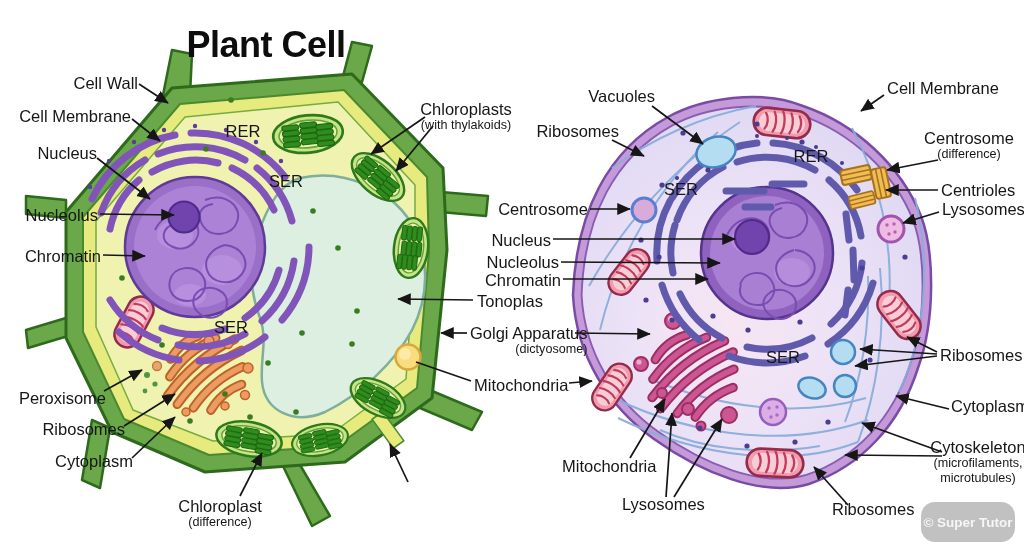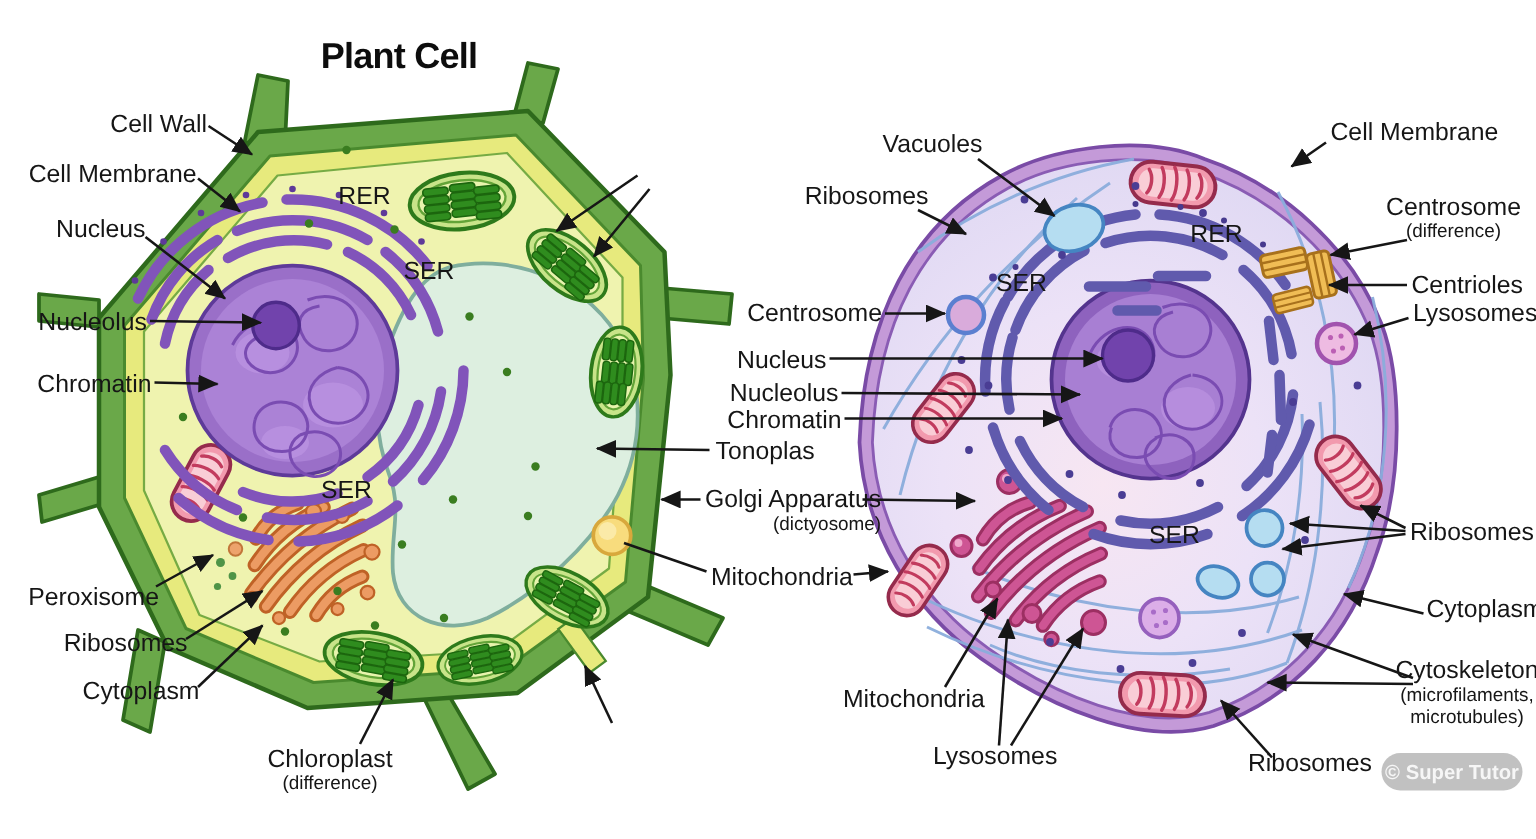--- a/index.html
+++ b/index.html
@@ -3,23 +3,23 @@
 <meta charset="utf-8">
 <style>
   html,body{margin:0;padding:0;background:#fff;}
   #stage{position:relative;width:1024px;height:559px;background:#fff;overflow:hidden;
          font-family:"Liberation Sans",sans-serif;color:#161616;}
   svg{position:absolute;left:0;top:0;}
   .lbl{position:absolute;font-size:16.5px;line-height:1.12;white-space:nowrap;color:#161616;}
   .lbl .sub{font-size:12.6px;}
   .r{transform:translateX(-100%);text-align:right;}
   .c{transform:translateX(-50%);text-align:center;}
-  .title{position:absolute;transform:translateX(-50%);font-size:24px;font-weight:700;
+  .title{position:absolute;transform:translateX(-50%);font-size:36px;font-weight:700;
          letter-spacing:-0.5px;white-space:nowrap;color:#0d0d0d;}
-  .wm{position:absolute;left:921px;top:502px;width:94px;height:25px;border-radius:14px;
+  .wm{position:absolute;left:921px;top:502px;width:94px;height:40px;border-radius:14px;
       background:rgba(155,155,155,.62);color:rgba(255,255,255,.85);font-size:13.5px;
       font-weight:700;display:flex;align-items:center;justify-content:center;}
   
   .wall{fill:#6aa849;stroke:#2e6a1c;stroke-width:3;stroke-linejoin:round;}
   .spike{fill:#6aa849;stroke:#2e6a1c;stroke-width:2.5;stroke-linejoin:round;}
   .memb{fill:#e7ea7d;stroke:#4a8a2e;stroke-width:2;stroke-linejoin:round;}
   .cyto{fill:#eff3af;stroke:#76ab44;stroke-width:1.5;stroke-linejoin:round;}
   .vac{fill:#ddefe0;stroke:#7fae9d;stroke-width:2.5;}
   .chl-out{fill:#c8e489;stroke:#2e7a1b;stroke-width:2.5;}
   .chl-in{fill:#e8f4ad;stroke:#63a438;stroke-width:1.5;}
@@ -395,20 +395,24 @@
   <div class="title" style="left:266px;top:24px">Plant Cell</div>
 
   <div class="lbl r" style="left:138px;top:74px">Cell Wall</div>
   <div class="lbl r" style="left:131px;top:107px">Cell Membrane</div>
   <div class="lbl r" style="left:97px;top:144px">Nucleus</div>
   <div class="lbl r" style="left:98px;top:206px">Nucleolus</div>
   <div class="lbl r" style="left:101px;top:247px">Chromatin</div>
   <div class="lbl c" style="left:243px;top:122px">RER</div>
   <div class="lbl c" style="left:286px;top:172px">SER</div>
   <div class="lbl c" style="left:231px;top:318px">SER</div>
+  <div class="lbl c" style="left:466px;top:100px">
+    <div>Chloroplasts</div>
+    <div class="sub">(with thylakoids)</div>
+  </div>
   <div class="lbl" style="left:477px;top:292px">Tonoplas</div>
   <div class="lbl" style="left:470px;top:324px;text-align:right">
     <div>Golgi Apparatus</div>
     <div class="sub">(dictyosome)</div>
   </div>
   <div class="lbl" style="left:474px;top:376px">Mitochondria</div>
   <div class="lbl r" style="left:106px;top:389px">Peroxisome</div>
   <div class="lbl r" style="left:125px;top:420px">Ribosomes</div>
   <div class="lbl r" style="left:133px;top:452px">Cytoplasm</div>
   <div class="lbl c" style="left:220px;top:497px">

